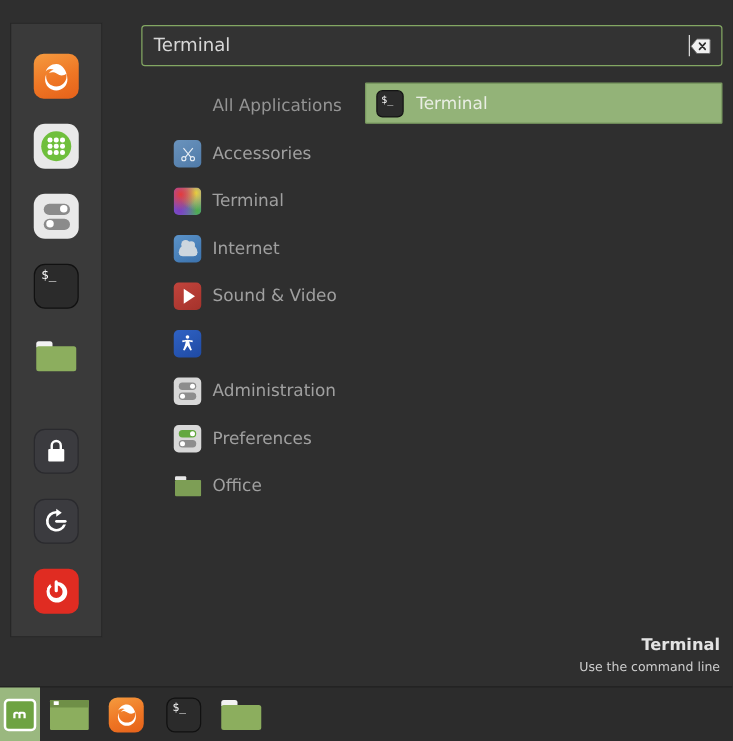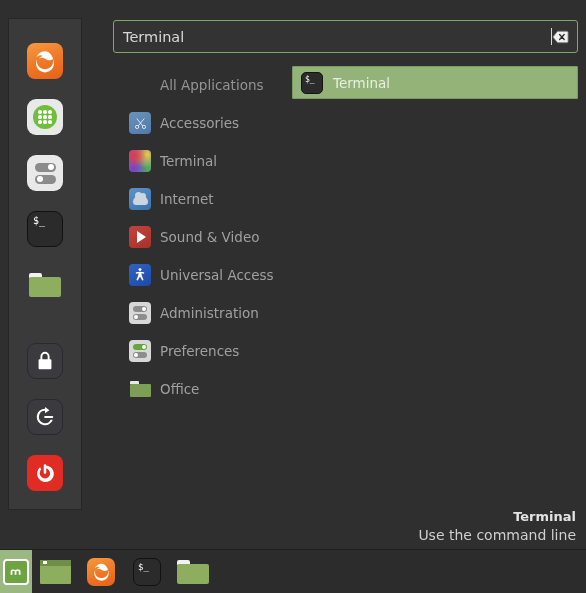--- a/index.html
+++ b/index.html
@@ -196,21 +196,21 @@
   #clear-icon {
     width: 17px; height: 14px;
     position: relative;
     flex: 0 0 auto;
   }
   #clear-icon svg { display:block; width:17px; height:14px; }
 
   
   #categories {
     position: absolute;
-    left: 117px;
+    left: 127px;
     top: 66px;
     width: 175px;
   }
   .cat-row {
     height: 38px;
     display: flex;
     align-items: center;
     padding-left: 12px;
     box-sizing: border-box;
   }
@@ -355,21 +355,21 @@
     text-align: right;
   }
   #status-title {
     color: #e3e3e3;
     font-size: 13px;
     font-weight: bold;
     line-height: 18px;
   }
   #status-desc {
     color: #cfcfcf;
-    font-size: 14px;
+    font-size: 10px;
     line-height: 18px;
   }
 
   
   #taskbar {
     position: absolute;
     left: 0;
     top: 549px;
     width: 586px;
     height: 44px;
@@ -577,21 +577,20 @@
       <span class="cat-label">Sound &amp; Video</span>
     </div>
 
     <div class="cat-row">
       <span class="cat-ico ci-access">
         <svg viewBox="0 0 24 24" aria-hidden="true">
           <circle cx="12" cy="3.9" r="2.2"></circle>
           <path d="M12 7.2c-1 0-6.4 1.1-6.4 1.1L6 10.1l4-.7c0 0-.5 2.6-1 4.1-.6 1.6-2.3 5.9-2.3 5.9l1.9.8 3.4-5.9 3.4 5.9 1.9-.8s-1.7-4.3-2.3-5.9c-.5-1.5-1-4.1-1-4.1l4 .7.4-1.8S13 7.2 12 7.2z"></path>
         </svg>
       </span>
-      <span class="cat-label">Universal Access</span>
     </div>
 
     <div class="cat-row">
       <span class="cat-ico ci-admin">
         <span class="mini-tgl gray r"></span>
         <span class="mini-tgl gray l"></span>
       </span>
       <span class="cat-label">Administration</span>
     </div>
 

